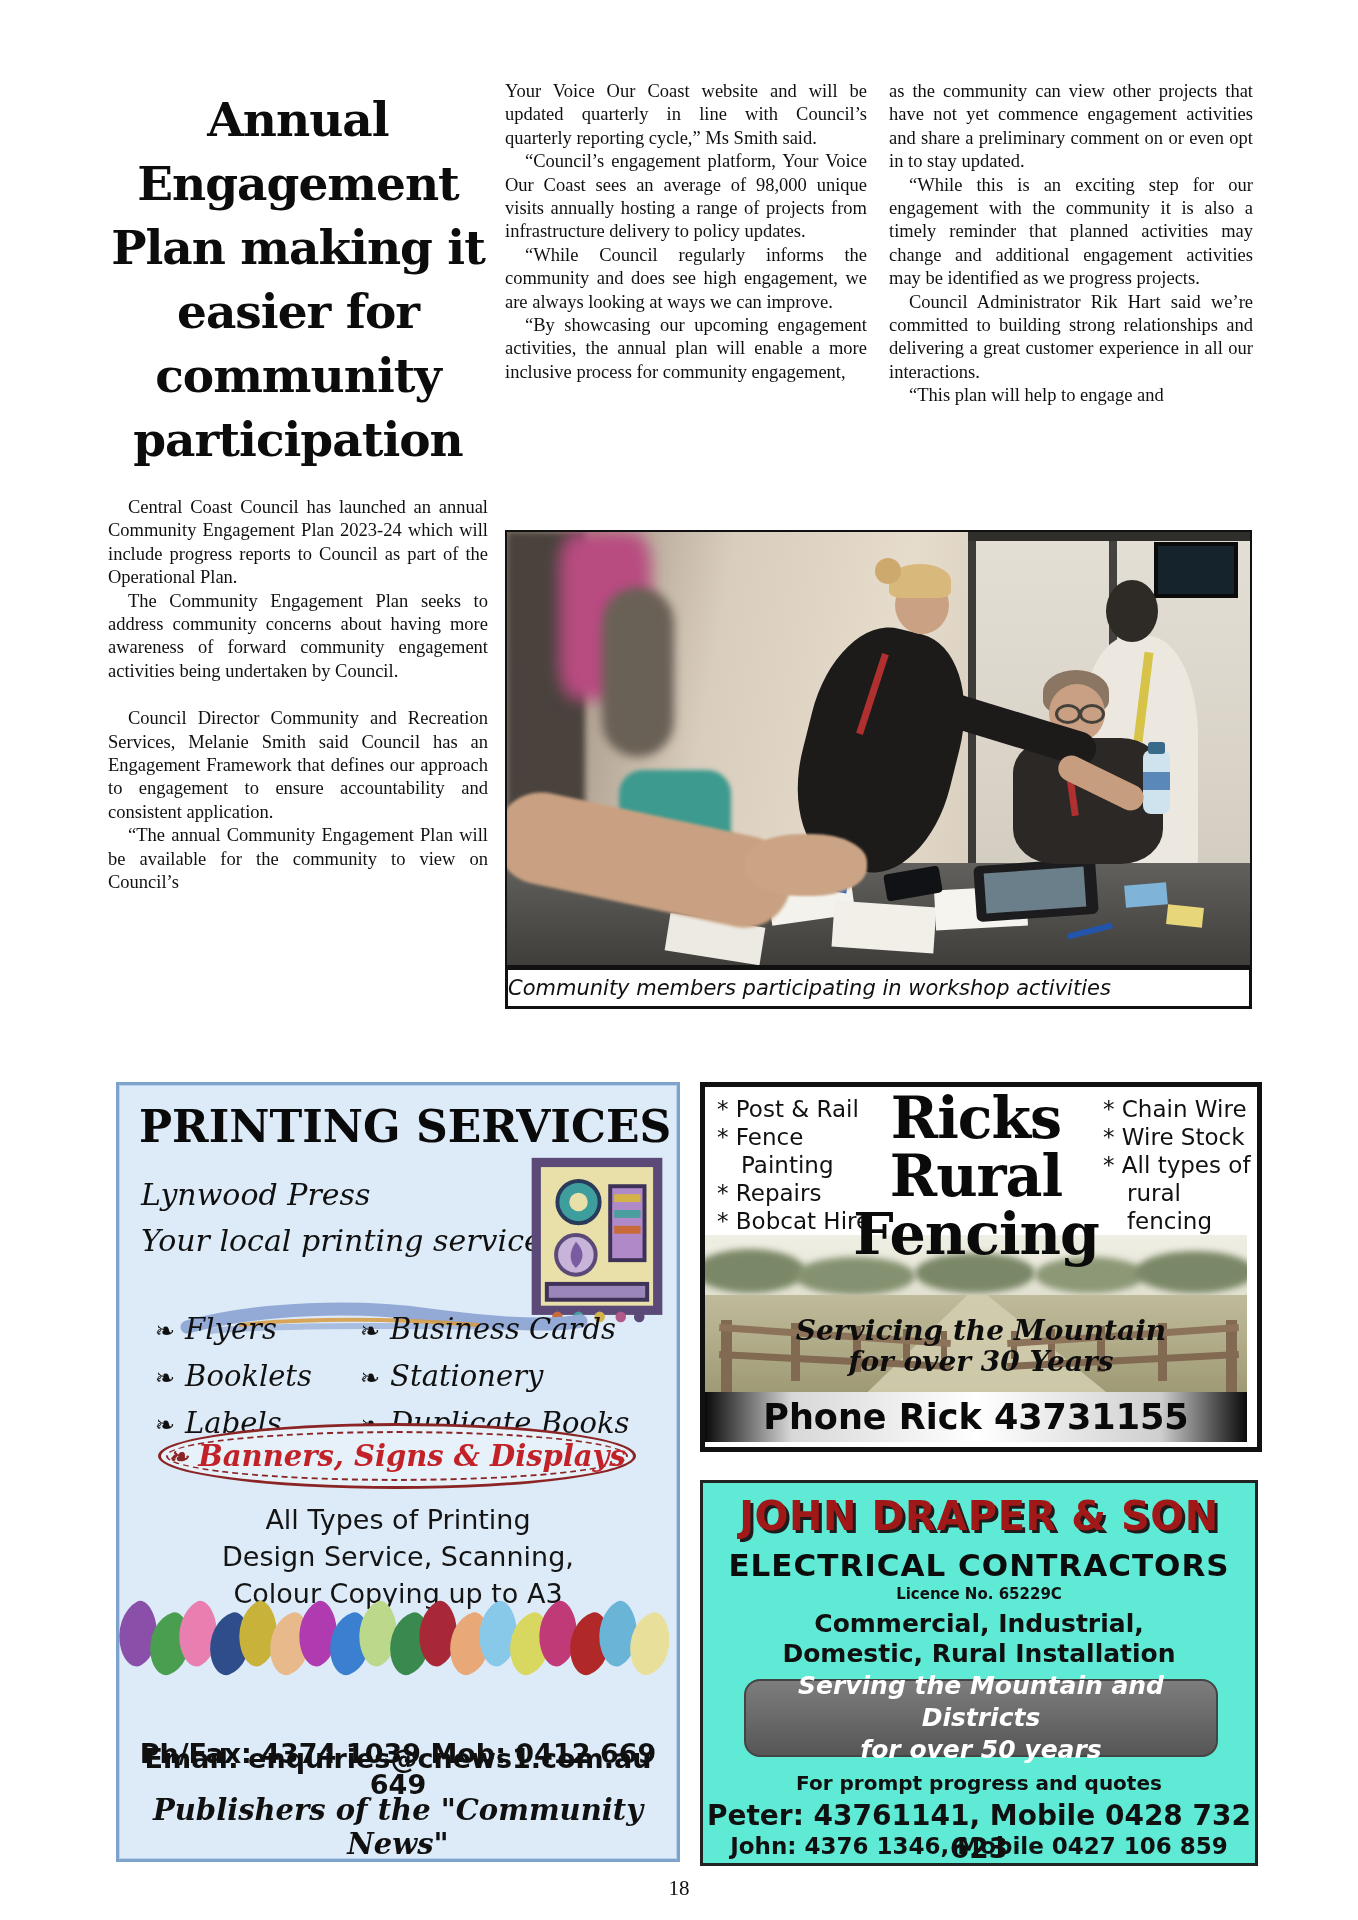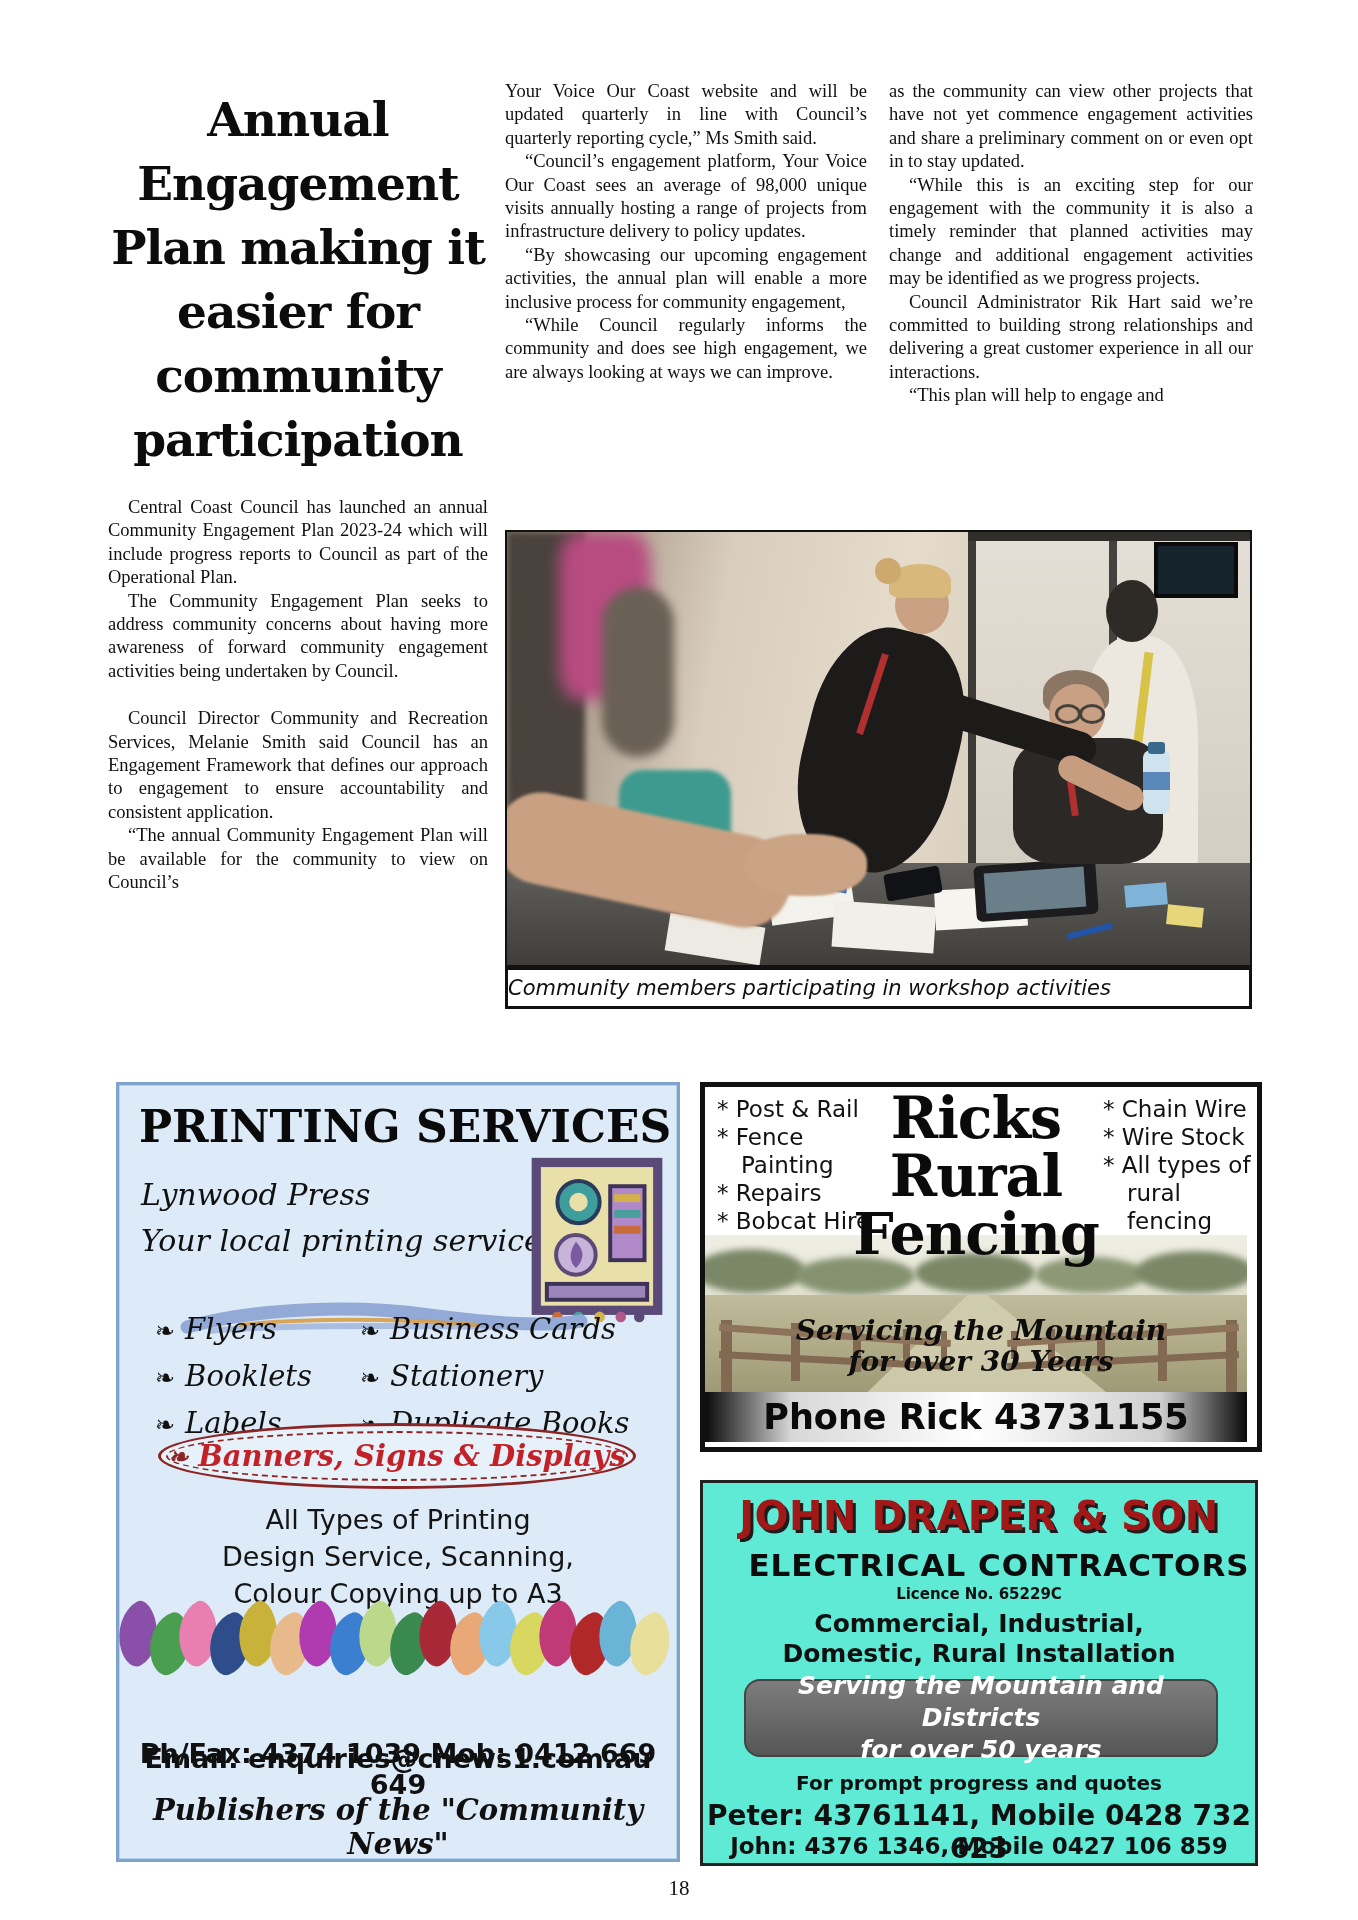--- a/index.html
+++ b/index.html
@@ -167,21 +167,21 @@
           display:flex;align-items:center;justify-content:center;z-index:5;}
   .rk-bar span{font-family:"DejaVu Sans", sans-serif;font-weight:bold;font-size:35px;color:#0a0a0a;}
 
   
   .ad-draper{position:absolute;left:700px;top:1480px;width:552px;height:380px;background:#5eead4;
              border:3px solid #222;text-align:center;}
   .dr-title{position:absolute;left:0;top:10px;width:100%;font-family:"DejaVu Sans", sans-serif;
             font-weight:900;font-size:40px;letter-spacing:0.5px;color:#a01818;
             text-shadow:3px 3px 0 #1c1c1c;}
   .dr-sub{position:absolute;left:0;top:64px;width:100%;font-family:"DejaVu Sans", sans-serif;
-          font-weight:800;font-size:31px;letter-spacing:1px;color:#0c0c0c;padding-left:20px;}
+          font-weight:800;font-size:31px;letter-spacing:1px;color:#0c0c0c;}
   .dr-lic{position:absolute;left:0;top:102px;width:100%;font-family:"DejaVu Sans", sans-serif;
           font-weight:bold;font-size:15px;}
   .dr-serv{position:absolute;left:0;top:126px;width:100%;font-family:"DejaVu Sans", sans-serif;
            font-weight:bold;font-size:25px;line-height:30px;}
   .dr-box{position:absolute;left:41px;top:196px;width:470px;height:74px;border-radius:16px;
           background:linear-gradient(#7d7d7d,#565656);border:2px solid #444;
           display:flex;flex-direction:column;align-items:center;justify-content:center;}
   .dr-box div{font-family:"DejaVu Sans", sans-serif;font-style:italic;font-weight:bold;
               font-size:25px;line-height:32px;color:#fff;}
   .dr-prompt{position:absolute;left:0;top:288px;width:100%;font-family:"DejaVu Sans", sans-serif;
@@ -203,22 +203,22 @@
     <div class="headline">Annual Engagement Plan making it easier for community participation</div>
     <p class="ind">Central Coast Council has launched an annual Community Engagement Plan 2023-24 which will include progress reports to Council as part of the Operational Plan.</p>
     <p class="ind">The Community Engagement Plan seeks to address community concerns about having more awareness of forward community engagement activities being undertaken by Council.</p>
     <p class="ind gap">Council Director Community and Recreation Services, Melanie Smith said Council has an Engagement Framework that defines our approach to engagement to ensure accountability and consistent application.</p>
     <p class="ind">“The annual Community Engagement Plan will be available for the community to view on Council’s</p>
   </div>
 
   <div class="col" id="col2">
     <p>Your Voice Our Coast website and will be updated quarterly in line with Council’s quarterly reporting cycle,” Ms Smith said.</p>
     <p class="ind">“Council’s engagement platform, Your Voice Our Coast sees an average of 98,000 unique visits annually hosting a range of projects from infrastructure delivery to policy updates.</p>
+    <p class="ind">“While Council regularly informs the community and does see high engagement, we are always looking at ways we can improve.</p>
     <p class="ind">“By showcasing our upcoming engagement activities, the annual plan will enable a more inclusive process for community engagement,</p>
-    <p class="ind">“While Council regularly informs the community and does see high engagement, we are always looking at ways we can improve.</p>
   </div>
 
   <div class="col" id="col3">
     <p>as the community can view other projects that have not yet commence engagement activities and share a preliminary comment on or even opt in to stay updated.</p>
     <p class="ind">“While this is an exciting step for our engagement with the community it is also a timely reminder that planned activities may change and additional engagement activities may be identified as we progress projects.</p>
     <p class="ind">Council Administrator Rik Hart said we’re committed to building strong relationships and delivering a great customer experience in all our interactions.</p>
     <p class="ind">“This plan will help to engage and</p>
   </div>
 
   <div class="photo-block">

